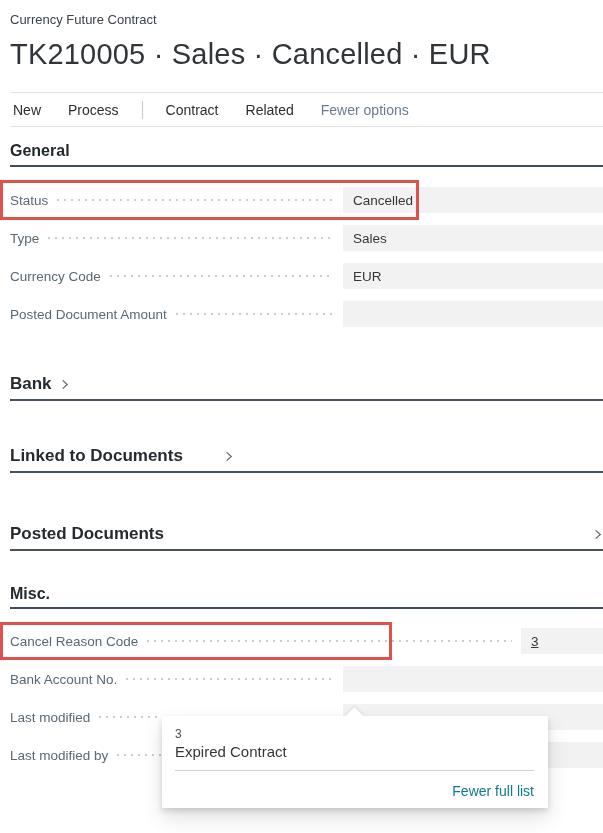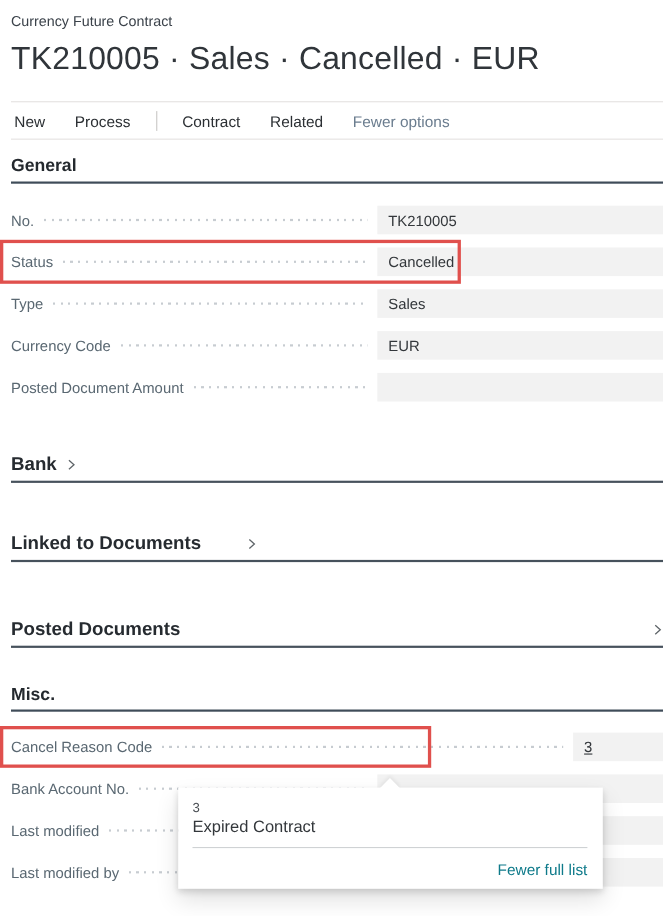--- a/index.html
+++ b/index.html
@@ -79,27 +79,20 @@
     <span class="item">Process</span>
     <span class="ab-divider"></span>
     <span class="item">Contract</span>
     <span class="item">Related</span>
     <span class="item muted">Fewer options</span>
   </div>
 
   <div class="sec-heading">General</div>
 
   <div class="rows">
-    <div class="field-row">
-      <span class="f-label">No.</span>
-      <span class="f-dots"></span>
-      <div class="f-value">
-          <span>TK210005</span>
-        </div>
-    </div>
     <div class="field-row">
       <div class="red-frame"></div>
       <span class="f-label">Status</span>
       <span class="f-dots"></span>
       <div class="f-value">
           <span>Cancelled</span>
         </div>
     </div>
     <div class="field-row">
       <span class="f-label">Type</span>

